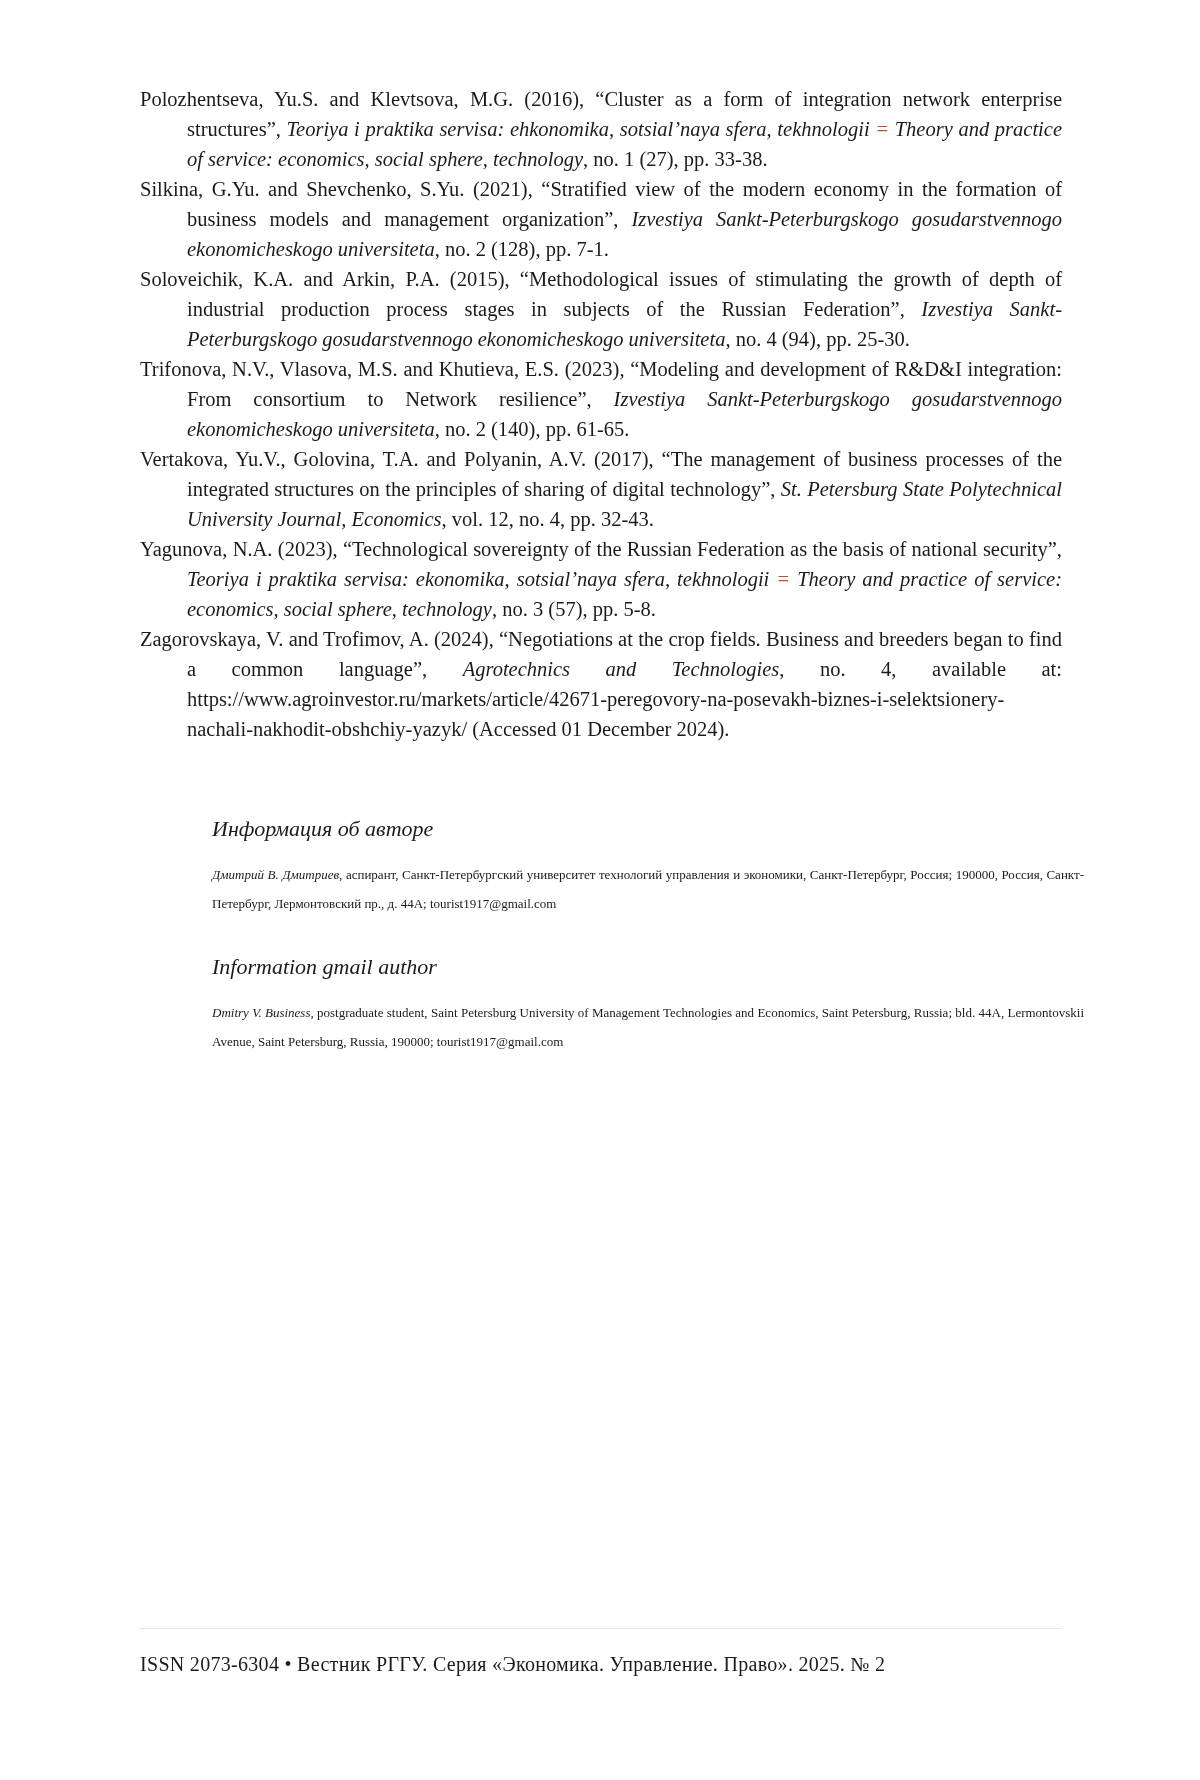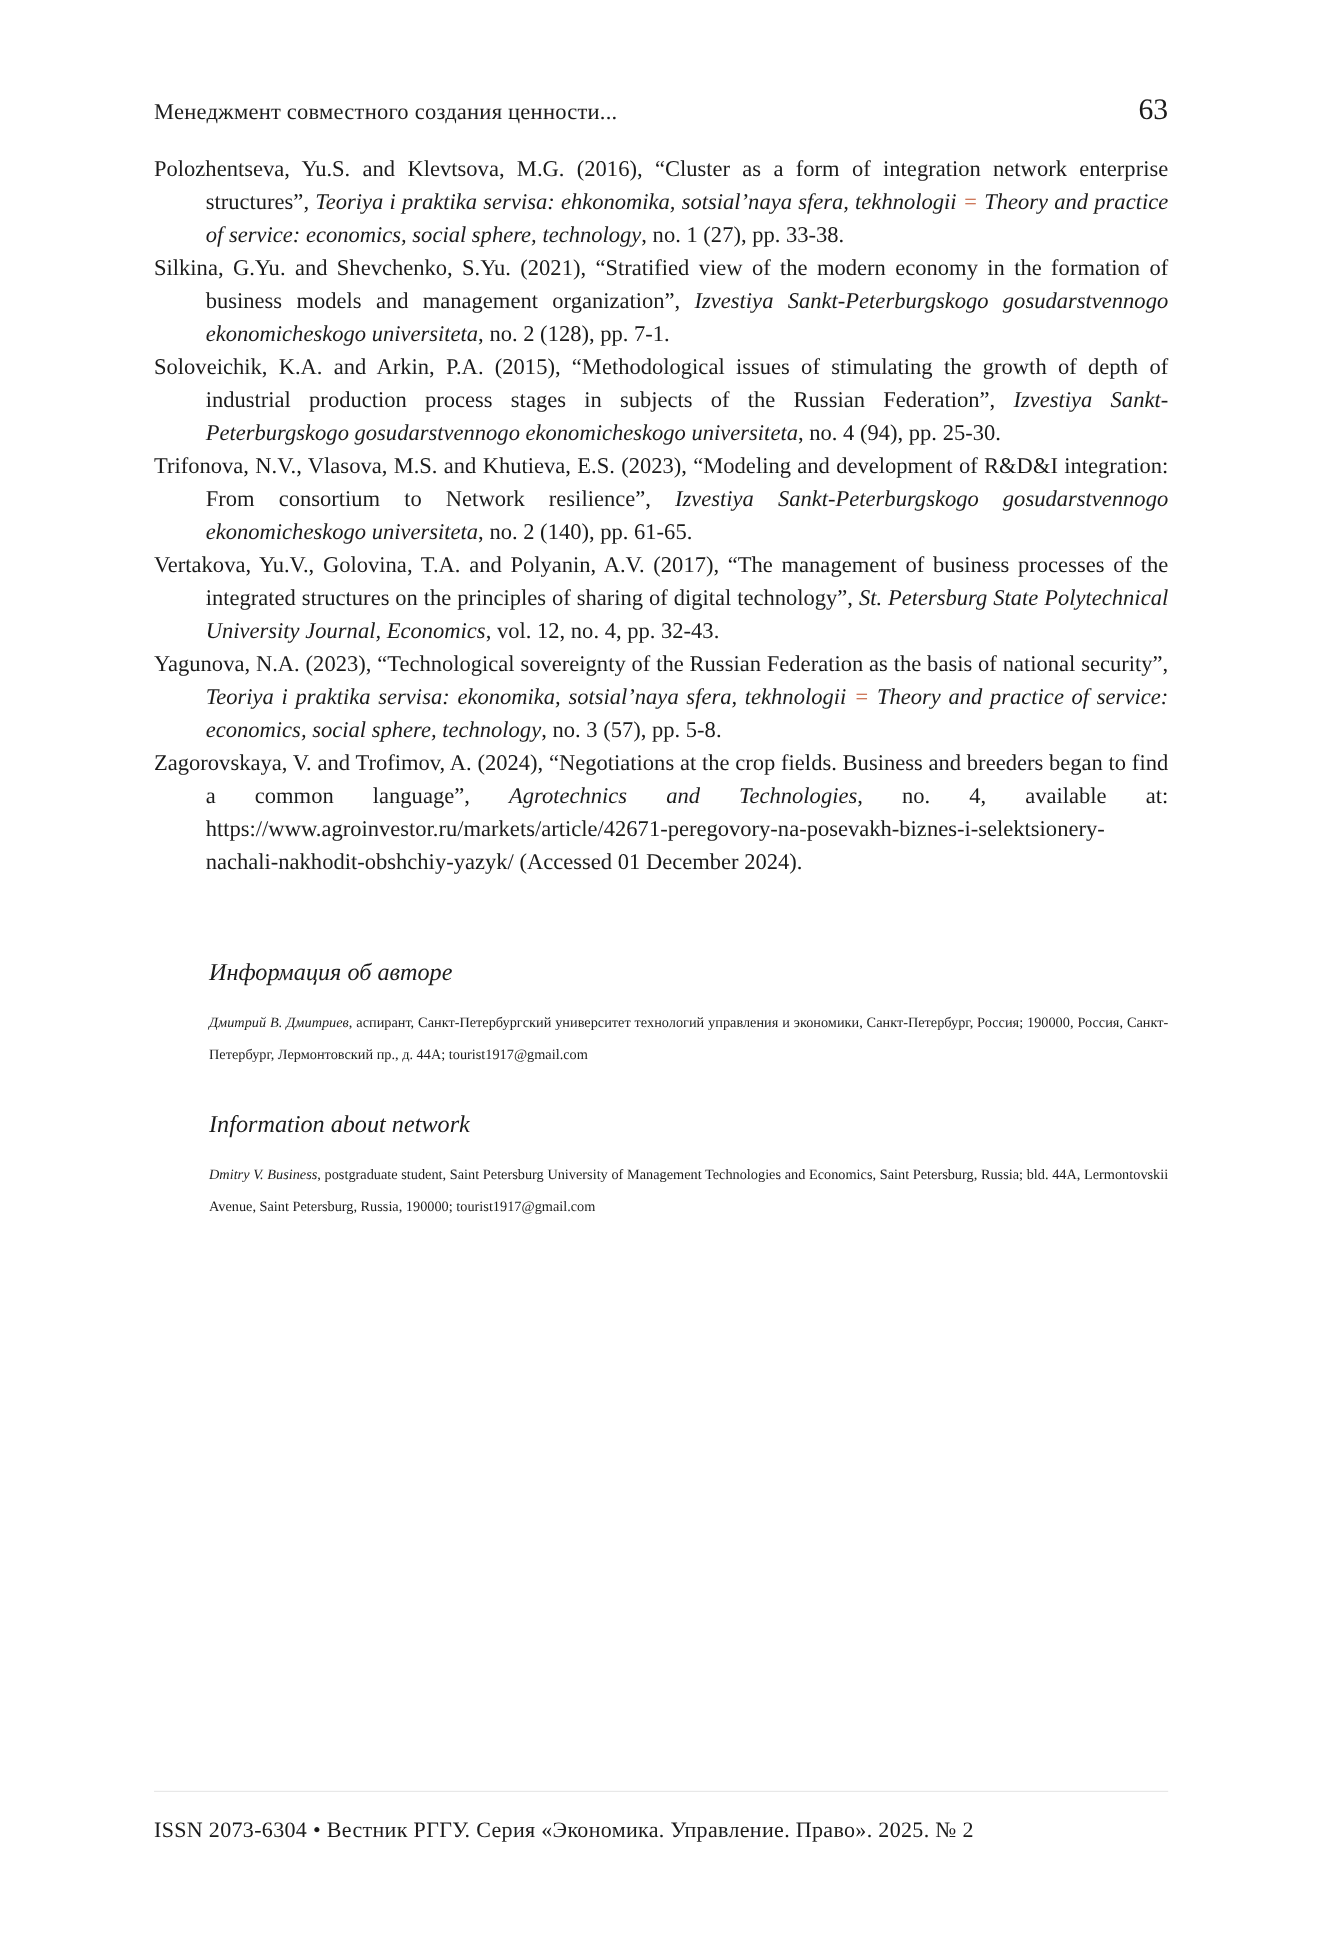--- a/index.html
+++ b/index.html
@@ -36,21 +36,21 @@
   .ref {
     font-size: 20.5px;
     line-height: 30px;
     text-align: justify;
     padding-left: 47px;
     text-indent: -47px;
   }
   .it { font-style: italic; }
   .accent { color: var(--accent, #c0512c); }
   .author-section {
-    margin-left: 50px;
+    margin-left: 72px;
     width: 872px;
   }
   .author-section.first { margin-top: 72px; }
   .author-section.second { margin-top: 36px; }
   .section-heading {
     font-style: italic;
     font-size: 22px;
     font-weight: normal;
     margin-bottom: 18px;
   }
@@ -71,42 +71,38 @@
     font-size: 20px;
     letter-spacing: 0.3px;
   }
 </style>
 </head>
 <body>
 
 <div class="page">
   <div class="content">
 
-    <div class="runhead-row">
-      <span class="runhead">Менеджмент совместного создания ценности...</span>
-      <span class="pagenum">63</span>
-    </div>
 
     <div class="refs">
         <p class="ref"><span>Polozhentseva, Yu.S. and Klevtsova, M.G. (2016), “Cluster as a form of integration network enterprise structures”, </span><span class="it">Teoriya i praktika servisa: ehkonomika, sotsial’naya sfera, tekhnologii </span><span class="it accent">=</span><span class="it"> Theory and practice of service: economics, social sphere, technology</span><span>, no. 1 (27), pp. 33-38.</span></p>
         <p class="ref"><span>Silkina, G.Yu. and Shevchenko, S.Yu. (2021), “Stratified view of the modern economy in the formation of business models and management organization”, </span><span class="it">Izvestiya Sankt-Peterburgskogo gosudarstvennogo ekonomicheskogo universiteta</span><span>, no. 2 (128), pp. 7-1.</span></p>
         <p class="ref"><span>Soloveichik, K.A. and Arkin, P.A. (2015), “Methodological issues of stimulating the growth of depth of industrial production process stages in subjects of the Russian Federation”, </span><span class="it">Izvestiya Sankt-Peterburgskogo gosudarstvennogo ekonomicheskogo universiteta</span><span>, no. 4 (94), pp. 25-30.</span></p>
         <p class="ref"><span>Trifonova, N.V., Vlasova, M.S. and Khutieva, E.S. (2023), “Modeling and development of R&amp;D&amp;I integration: From consortium to Network resilience”, </span><span class="it">Izvestiya Sankt-Peterburgskogo gosudarstvennogo ekonomicheskogo universiteta</span><span>, no. 2 (140), pp. 61-65.</span></p>
         <p class="ref"><span>Vertakova, Yu.V., Golovina, T.A. and Polyanin, A.V. (2017), “The management of business processes of the integrated structures on the principles of sharing of digital technology”, </span><span class="it">St. Petersburg State Polytechnical University Journal, Economics</span><span>, vol. 12, no. 4, pp. 32-43.</span></p>
         <p class="ref"><span>Yagunova, N.A. (2023), “Technological sovereignty of the Russian Federation as the basis of national security”, </span><span class="it">Teoriya i praktika servisa: ekonomika, sotsial’naya sfera, tekhnologii </span><span class="it accent">=</span><span class="it"> Theory and practice of service: economics, social sphere, technology</span><span>, no. 3 (57), pp. 5-8.</span></p>
         <p class="ref"><span>Zagorovskaya, V. and Trofimov, A. (2024), “Negotiations at the crop fields. Business and breeders began to find a common language”, </span><span class="it">Agrotechnics and Technologies</span><span>, no. 4, available at: https://www.agroinvestor.ru/markets/article/42671-peregovory-na-posevakh-biznes-i-selektsionery-nachali-nakhodit-obshchiy-yazyk/ (Accessed 01 December 2024).</span></p>
       </div>
 
     <div class="author-section first">
       <h2 class="section-heading">Информация об авторе</h2>
       <p class="author-par"><span class="it">Дмитрий В. Дмитриев</span><span>, аспирант, Санкт-Петербургский университет технологий управления и экономики, Санкт-Петербург, Россия; 190000, Россия, Санкт-Петербург, Лермонтовский пр., д. 44А; tourist1917@gmail.com</span></p>
     </div>
 
     <div class="author-section second">
-      <h2 class="section-heading">Information about network</h2>
+      <h2 class="section-heading">Information gmail author</h2>
       <p class="author-par"><span class="it">Dmitry V. Business</span><span>, postgraduate student, Saint Petersburg University of Management Technologies and Economics, Saint Petersburg, Russia; bld. 44A, Lermontovskii Avenue, Saint Petersburg, Russia, 190000; tourist1917@gmail.com</span></p>
     </div>
 
   </div>
 
   <div class="footer">
     <div class="footer-text">ISSN 2073-6304 • Вестник РГГУ. Серия «Экономика. Управление. Право». 2025. № 2</div>
   </div>
 </div>
 

